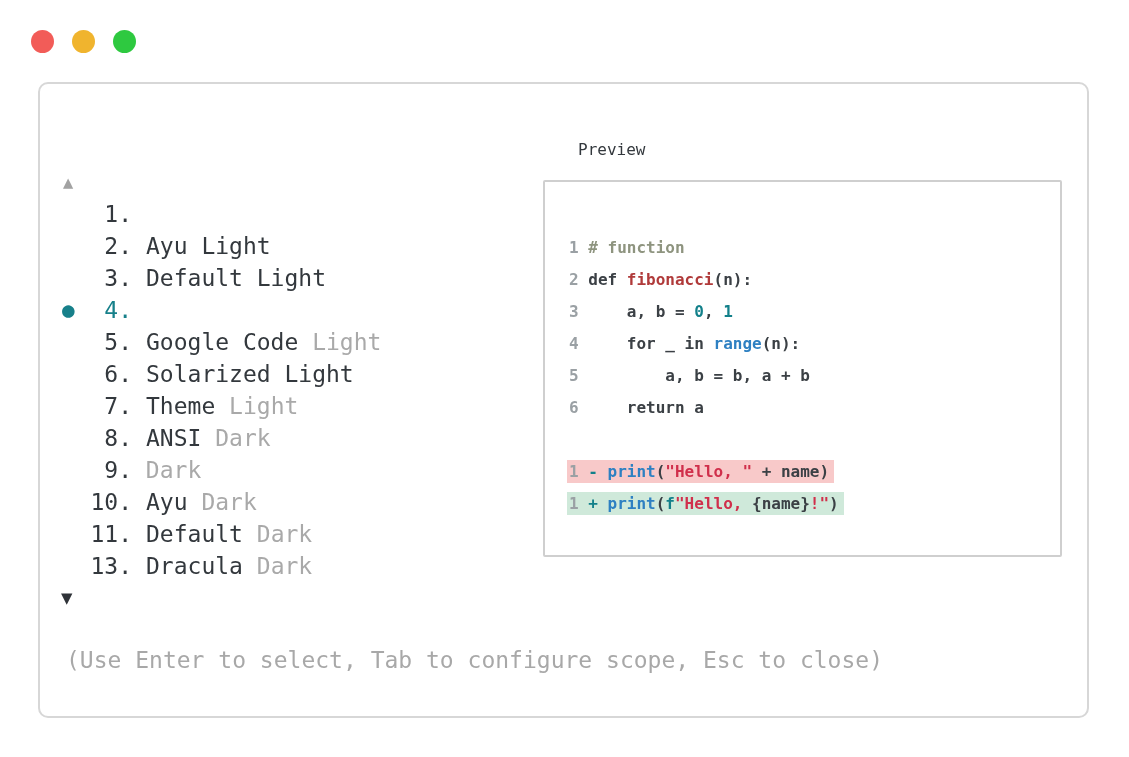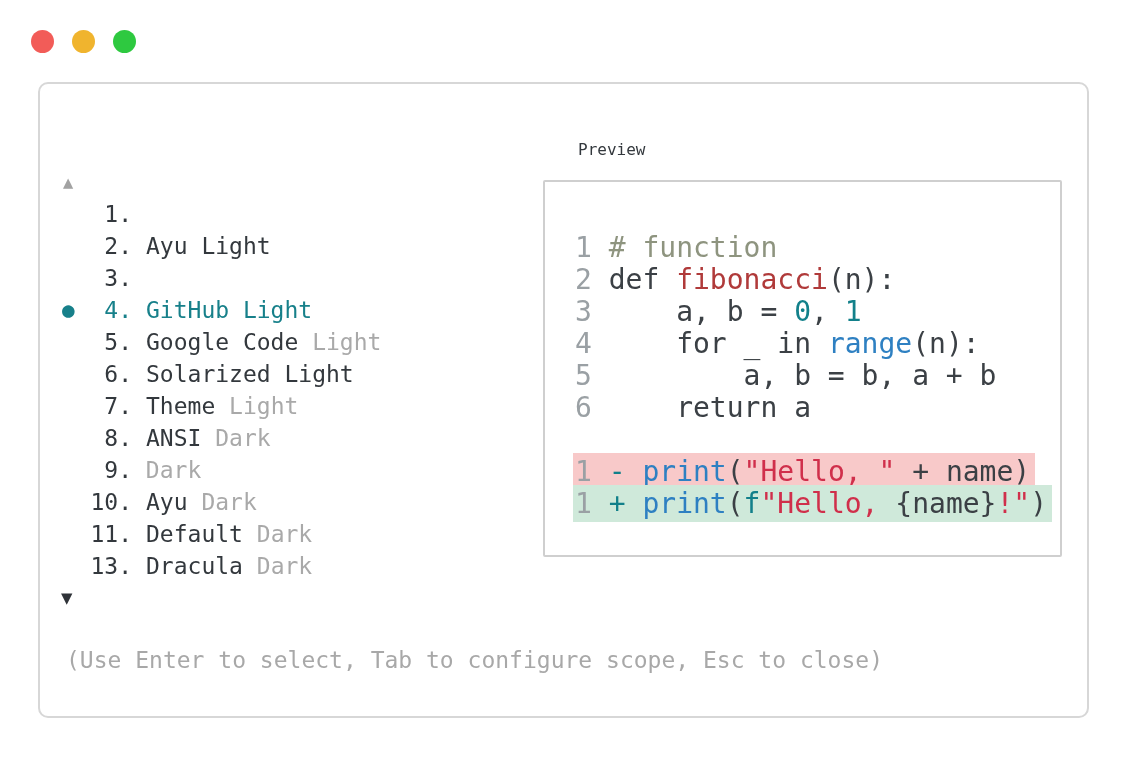--- a/index.html
+++ b/index.html
@@ -28,22 +28,22 @@
   .row .nm{margin-left:14px;}
   .row .dim{color:var(--text-dim);}
   .row.selected .num,.row.selected .nm{color:var(--accent);}
   .footer{position:absolute;left:26px;top:560px;height:32px;line-height:32px;
           font-size:23px;color:#a8a8a8;white-space:pre;}
   
   .preview-title{position:absolute;left:498px;top:50px;height:32px;line-height:32px;
                  font-size:16px;color:var(--text-main);margin-left:40px;}
   .preview-box{position:absolute;left:503px;top:96px;width:519px;height:377px;box-sizing:border-box;
                border:2px solid #cfcfcf;border-radius:2px;background:#fff;overflow:hidden;}
-  .code{position:absolute;left:30px;top:50px;font-size:28px;line-height:32px;white-space:pre;
-        color:var(--tok-plain);}
+  .code{position:absolute;left:24px;top:50px;font-size:16px;line-height:32px;white-space:pre;
+        color:var(--tok-plain);font-weight:bold;}
   .cl{height:32px;}
   .cl.diff-first{margin-top:32px;}
   .ln{color:var(--line-number);}
   .tok-plain{color:var(--tok-plain);}
   .tok-comment{color:var(--tok-comment);}
   .tok-func{color:var(--tok-func);}
   .tok-call{color:var(--tok-call);}
   .tok-number{color:var(--tok-number);}
   .tok-string{color:var(--tok-string);}
   .tok-marker{color:var(--tok-marker);}
@@ -64,22 +64,22 @@
   </div>
 
   <div class="panel">
 
 
     <div class="scroll-up">▲</div>
 
     <div class="list">
         <div class="row"><span class="bullet"></span><span class="num">1.</span></div>
         <div class="row"><span class="bullet"></span><span class="num">2.</span><span class="nm">Ayu Light</span></div>
-        <div class="row"><span class="bullet"></span><span class="num">3.</span></div>
-        <div class="row selected"><span class="bullet">●</span><span class="num">4.</span><span class="nm">GitHub Light</span></div>
+        <div class="row"><span class="bullet"></span><span class="num">3.</span><span class="nm">Default Light</span></div>
+        <div class="row selected"><span class="bullet">●</span><span class="num">4.</span></div>
         <div class="row"><span class="bullet"></span><span class="num">5.</span><span class="nm">Google Code</span><span class="dim"> Light</span></div>
         <div class="row"><span class="bullet"></span><span class="num">6.</span><span class="nm">Solarized Light</span></div>
         <div class="row"><span class="bullet"></span><span class="num">7.</span><span class="nm">Theme</span><span class="dim"> Light</span></div>
         <div class="row"><span class="bullet"></span><span class="num">8.</span><span class="nm">ANSI</span><span class="dim"> Dark</span></div>
         <div class="row"><span class="bullet"></span><span class="num">9.</span><span class="dim"> Dark</span></div>
         <div class="row"><span class="bullet"></span><span class="num">10.</span><span class="nm">Ayu</span><span class="dim"> Dark</span></div>
         <div class="row"><span class="bullet"></span><span class="num">11.</span><span class="nm">Default</span><span class="dim"> Dark</span></div>
         <div class="row"><span class="bullet"></span><span class="num">13.</span><span class="nm">Dracula</span><span class="dim"> Dark</span></div>
       </div>
 

